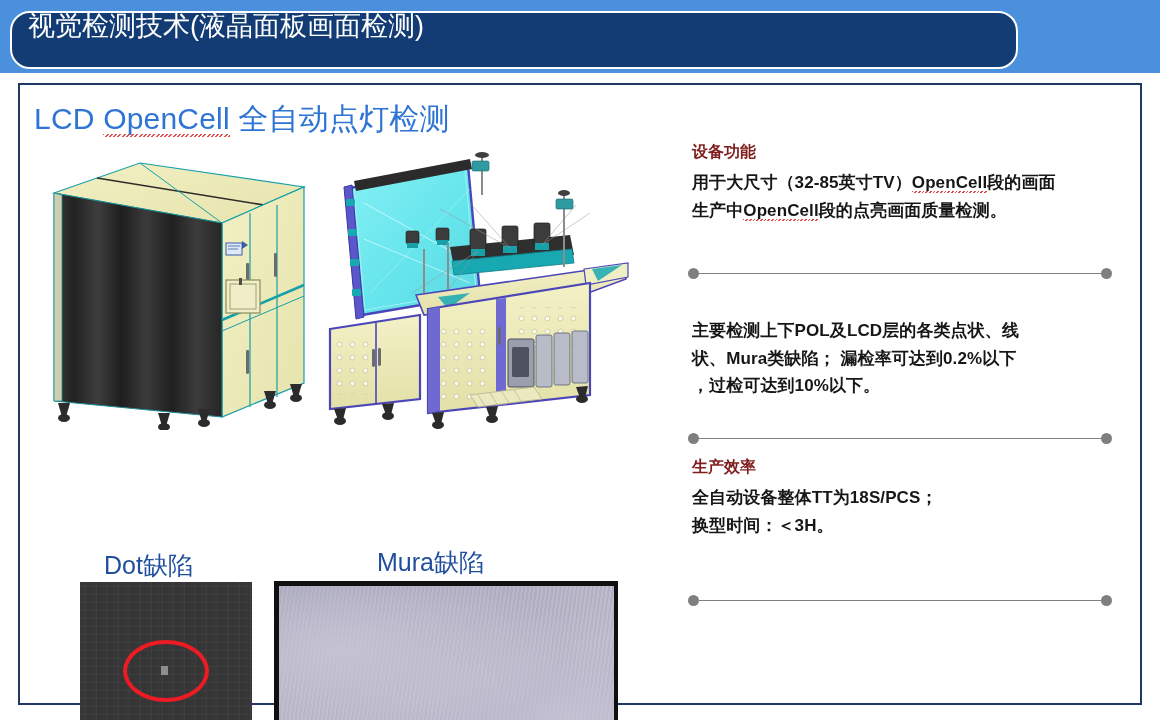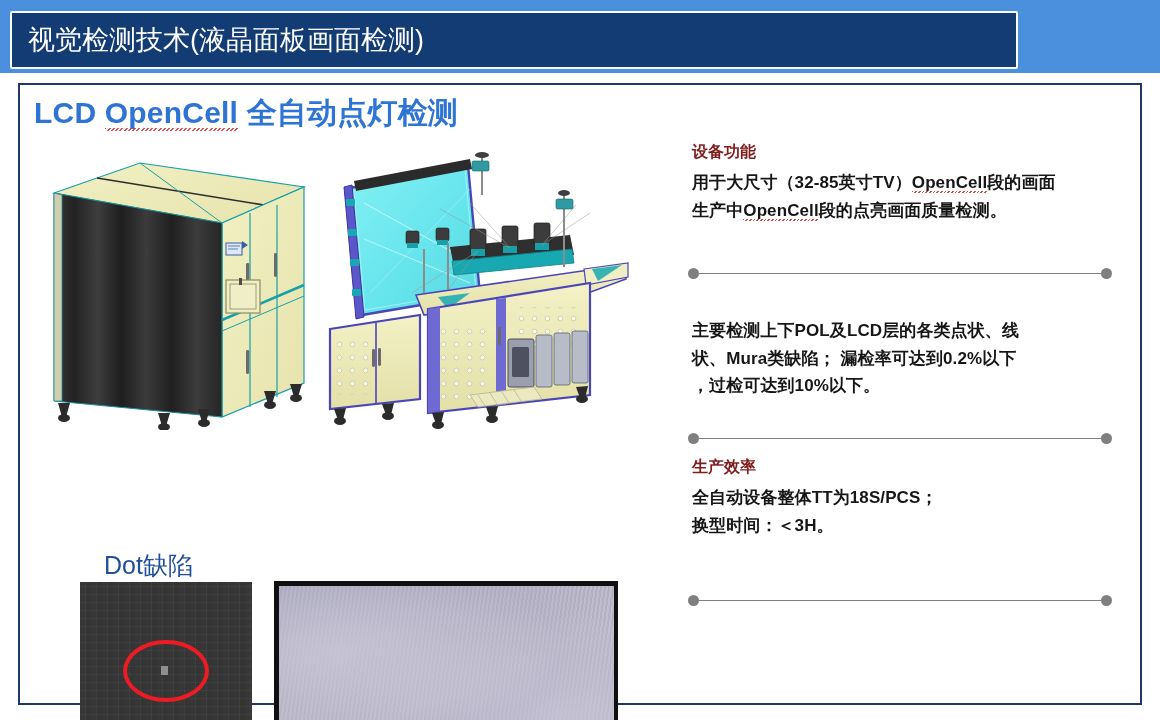--- a/index.html
+++ b/index.html
@@ -12,42 +12,42 @@
   }
   #slide { position: relative; width: 1160px; height: 720px; background: #fff; }
 
   
   .topbar-bg {
     position: absolute; left: 0; top: 0; width: 1160px; height: 73px;
     background: #4A90DC;
   }
   .title-plate {
     position: absolute; left: 10px; top: 11px; width: 1008px; height: 58px;
-    background: #123C73; border-radius: 2px;
+    background: #123C73; border-radius: 20px;
     border: 2px solid #ffffff;
-    display: flex; align-items: center;
+    display: flex; 
   }
   .title-text {
     color: #ffffff; font-size: 27px; line-height: 1;
     padding-left: 16px; letter-spacing: 0px;
     white-space: nowrap; font-weight: 400;
   }
 
   
   .content-frame {
     position: absolute; left: 18px; top: 83px;
     width: 1124px; height: 622px;
     background: #ffffff;
     border: 2px solid #1F3864;
     box-shadow: 0 0 0 1px #ffffff;
   }
 
   .section-heading {
-    position: absolute; left: 14px; top: 8px;
-    font-size: 30px; font-weight: bold; color: #2E74D4;
+    position: absolute; left: 14px; top: 14px;
+    font-size: 30px; font-weight: normal; color: #2E74D4;
     white-space: nowrap; letter-spacing: 0.2px;
   }
   .heading-spell {
     position: relative;
     border-bottom: 0;
   }
   .heading-spell::after{
     content:"";
     position:absolute; left:0; right:0; bottom:-2px; height:3px;
     background:
@@ -332,20 +332,21 @@
             <ellipse cx="118" cy="282" rx="6" ry="4"></ellipse>
           <polygon points="166,264 178,263 175,275 170,275"></polygon>
             <ellipse cx="172" cy="276" rx="6" ry="4"></ellipse>
           <polygon points="256,244 268,243 265,255 260,255"></polygon>
             <ellipse cx="262" cy="256" rx="6" ry="4"></ellipse>
         </g>
       </svg>
     </div>
 
     <div class="photo-caption cap-dot">Dot缺陷</div>
+    <div class="photo-caption cap-mura">Mura缺陷</div>
 
     <div class="photo-dot">
       <div class="dot-defect"></div>
       <div class="dot-circle"></div>
     </div>
 
     <div class="photo-mura">
       <div class="mura-inner"></div>
     </div>
 

